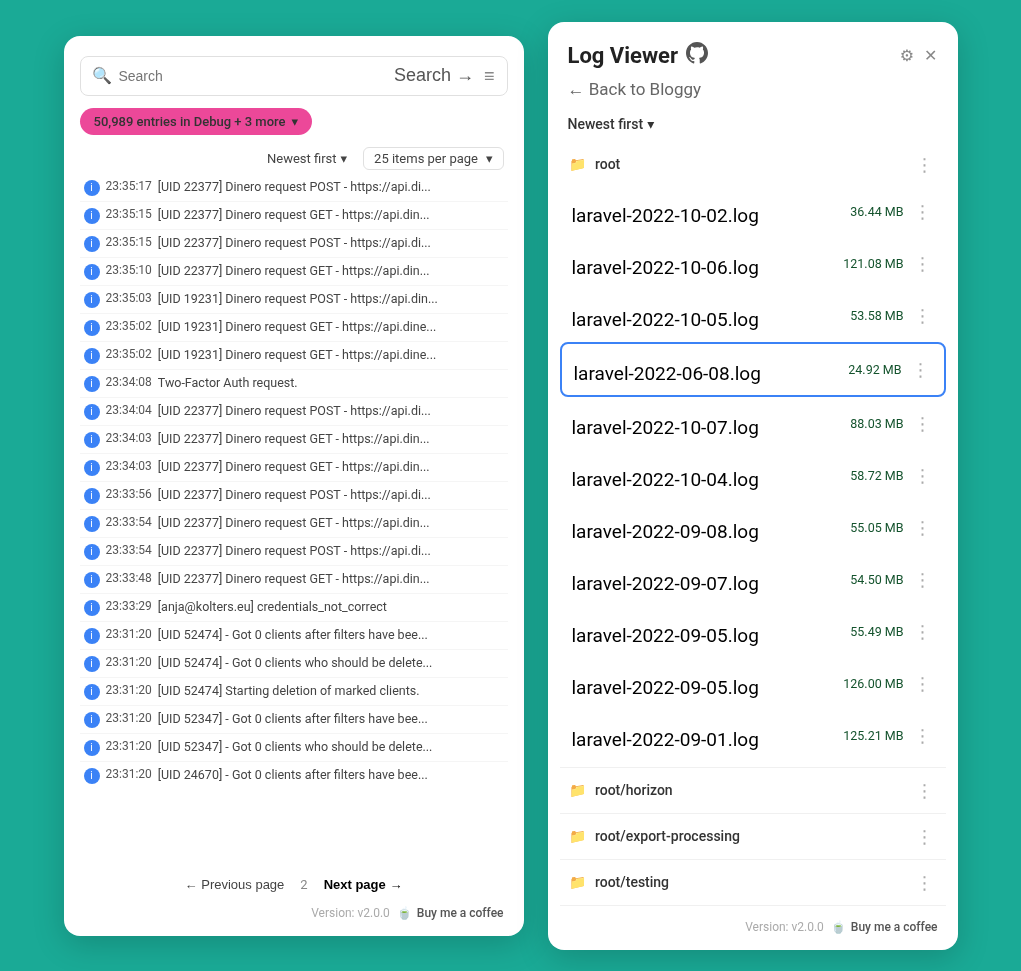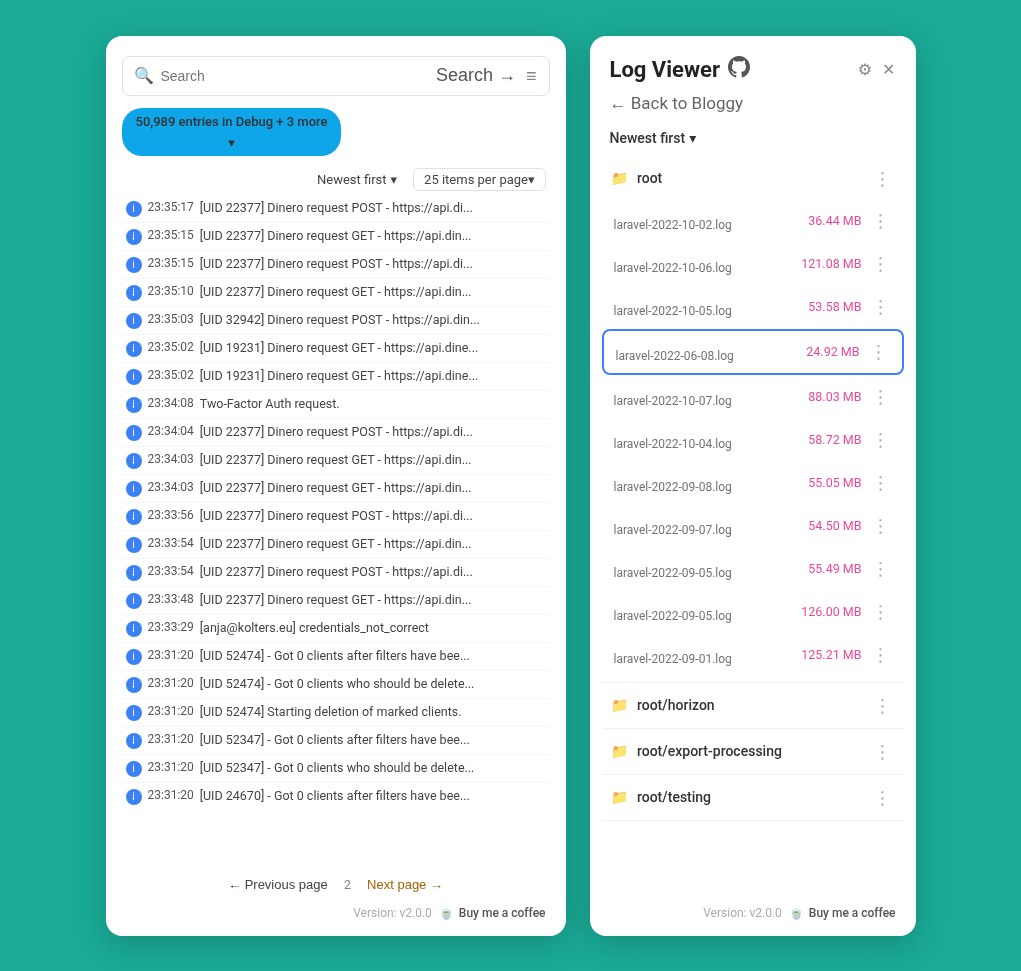--- a/index.html
+++ b/index.html
@@ -69,28 +69,27 @@
     .filter-bar {
       display: flex;
       align-items: center;
       margin-bottom: 12px;
     }
 
     .filter-pill {
       display: flex;
       align-items: center;
       gap: 6px;
-      background: #0ea5e9;
+      background: #ec4899;
       border-radius: 20px;
       padding: 6px 14px;
       font-size: 13px;
       color: #333;
       font-weight: 500;
       cursor: pointer;
-      flex-direction: column;
     }
 
     .sort-row {
       display: flex;
       justify-content: flex-end;
       align-items: center;
       gap: 16px;
       margin-bottom: 4px;
       padding-right: 4px;
     }
@@ -100,21 +99,21 @@
       align-items: center;
       gap: 4px;
       font-size: 13px;
       color: #444;
       cursor: pointer;
     }
 
     .page-select {
       display: flex;
       align-items: center;
-      gap: 0;
+      gap: 8px;
       font-size: 13px;
       color: #444;
       cursor: pointer;
       border: 1.5px solid #e0e0e0;
       border-radius: 6px;
       padding: 3px 10px;
     }
 
     .log-list {
       flex: 1;
@@ -173,21 +172,21 @@
       display: flex;
       align-items: flex-start;
       gap: 4px;
       font-size: 13px;
       color: #444;
       cursor: pointer;
       background: none;
       border: none;
     }
 
-    .page-btn.active { font-weight: 400; color: #a16207; }
+    .page-btn.active { font-weight: 700; color: #000000; }
     .page-num {
       font-size: 13px;
       color: #888;
     }
 
     .footer {
       display: flex;
       align-items: center;
       justify-content: flex-end;
       gap: 8px;
@@ -200,21 +199,21 @@
       display: flex;
       align-items: center;
       gap: 4px;
       font-size: 12px;
       color: #555;
       font-weight: 500;
     }
 
     
     .right-panel {
-      width: 326px;
+      width: 410px;
       min-height: 900px;
       display: flex;
       flex-direction: column;
       padding: 20px 0 16px 0;
     }
 
     .rp-header {
       display: flex;
       align-items: center;
       justify-content: space-between;
@@ -301,34 +300,34 @@
       border-radius: 8px;
       cursor: pointer;
     }
 
     .file-item.selected {
       border: 2px solid #3b82f6;
       background: #fff;
     }
 
     .file-name {
-      font-size: 12px;
-      color: #737373;
+      font-size: 19px;
+      color: #000000;
       margin-top: 8px;
     }
 
     .file-meta {
       display: flex;
       align-items: center;
       gap: 8px;
     }
 
     .file-size {
       font-size: 12.5px;
-      color: #ec4899;
+      color: #14532d;
     }
 
     .rp-footer {
       display: flex;
       align-items: center;
       justify-content: flex-end;
       gap: 8px;
       padding: 12px 20px 0 20px;
       font-size: 12px;
       color: #aaa;
@@ -398,21 +397,21 @@
     <span class="log-text">[UID 22377] Dinero request POST - https://api.di...</span>
   </div>
       <div class="log-item">
     <span class="log-icon">i</span>
     <span class="log-time">23:35:10</span>
     <span class="log-text">[UID 22377] Dinero request GET - https://api.din...</span>
   </div>
       <div class="log-item">
     <span class="log-icon">i</span>
     <span class="log-time">23:35:03</span>
-    <span class="log-text">[UID 32942] Dinero request POST - https://api.din...</span>
+    <span class="log-text">[UID 19231] Dinero request POST - https://api.din...</span>
   </div>
       <div class="log-item">
     <span class="log-icon">i</span>
     <span class="log-time">23:35:02</span>
     <span class="log-text">[UID 19231] Dinero request GET - https://api.dine...</span>
   </div>
       <div class="log-item">
     <span class="log-icon">i</span>
     <span class="log-time">23:35:02</span>
     <span class="log-text">[UID 19231] Dinero request GET - https://api.dine...</span>

